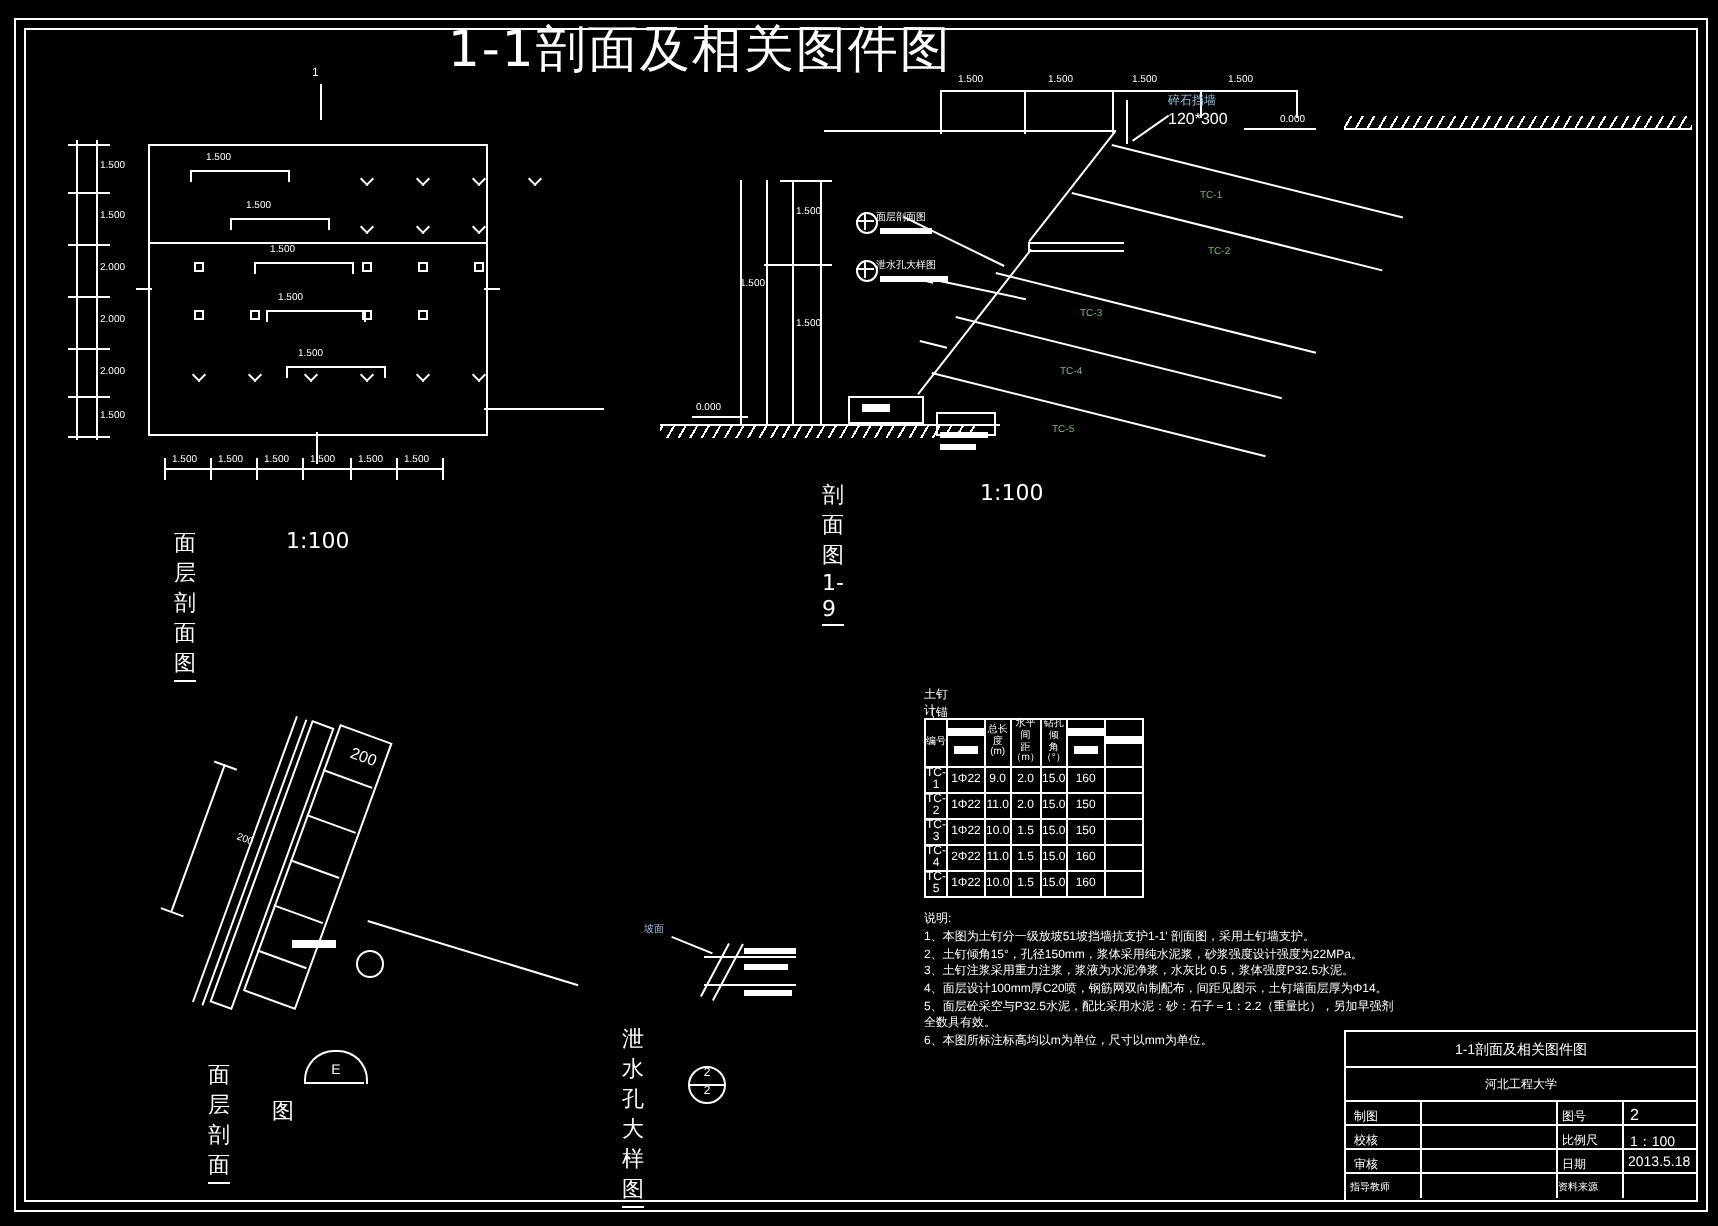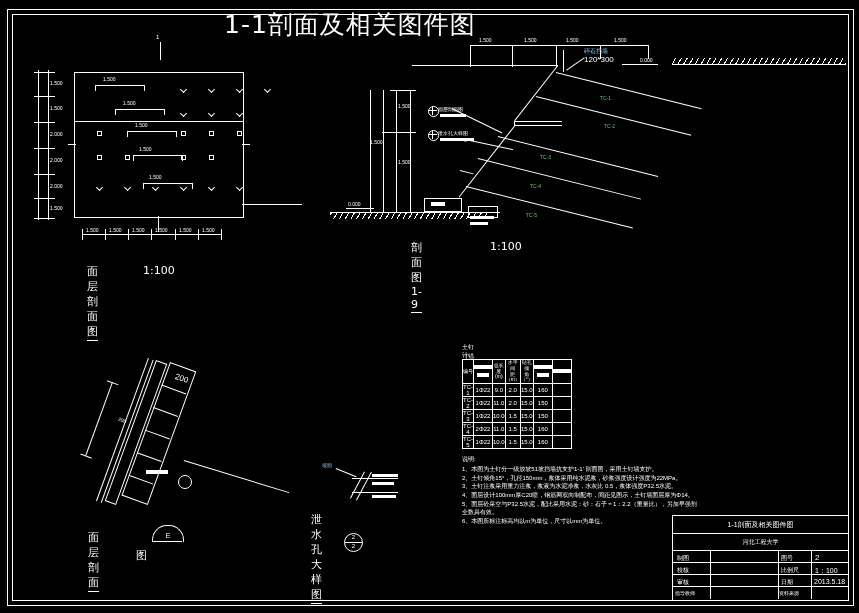--- a/index.html
+++ b/index.html
@@ -299,21 +299,21 @@
       <div class="ln vl" style="left:0;top:0;height:78px;"></div>
       <div class="ln hl" style="left:-5px;top:0;width:12px;"></div>
       <div class="ln hl" style="left:-5px;top:78px;width:12px;"></div>
     </div>
     <div class="txt" style="left:118px;top:418px;transform:rotate(20deg);">200</div>
 
     <div class="diag" style="left:184px;top:460px;width:110px;transform:rotate(17deg);"></div>
     <div class="abs" style="left:178px;top:475px;width:12px;height:12px;border:1px solid #fff;border-radius:50%;"></div>
     <div class="abs" style="left:146px;top:470px;width:22px;height:4px;background:#fff;"></div>
 
-    <div class="caption" style="left:88px;top:530px;">面层剖面</div>
+    <div class="caption" style="left:104px;top:530px;">面层剖面</div>
     <div class="caption-plain" style="left:136px;top:548px;">图</div>
     <div class="sym-e" style="left:152px;top:525px;">
       <div class="eb"></div>
       <span>E</span>
     </div>
   </div>
 
   <div class="abs">
     <div class="txt cy" style="left:322px;top:463px;">坡面</div>
     <div class="diag" style="left:336px;top:468px;width:22px;transform:rotate(22deg);"></div>

